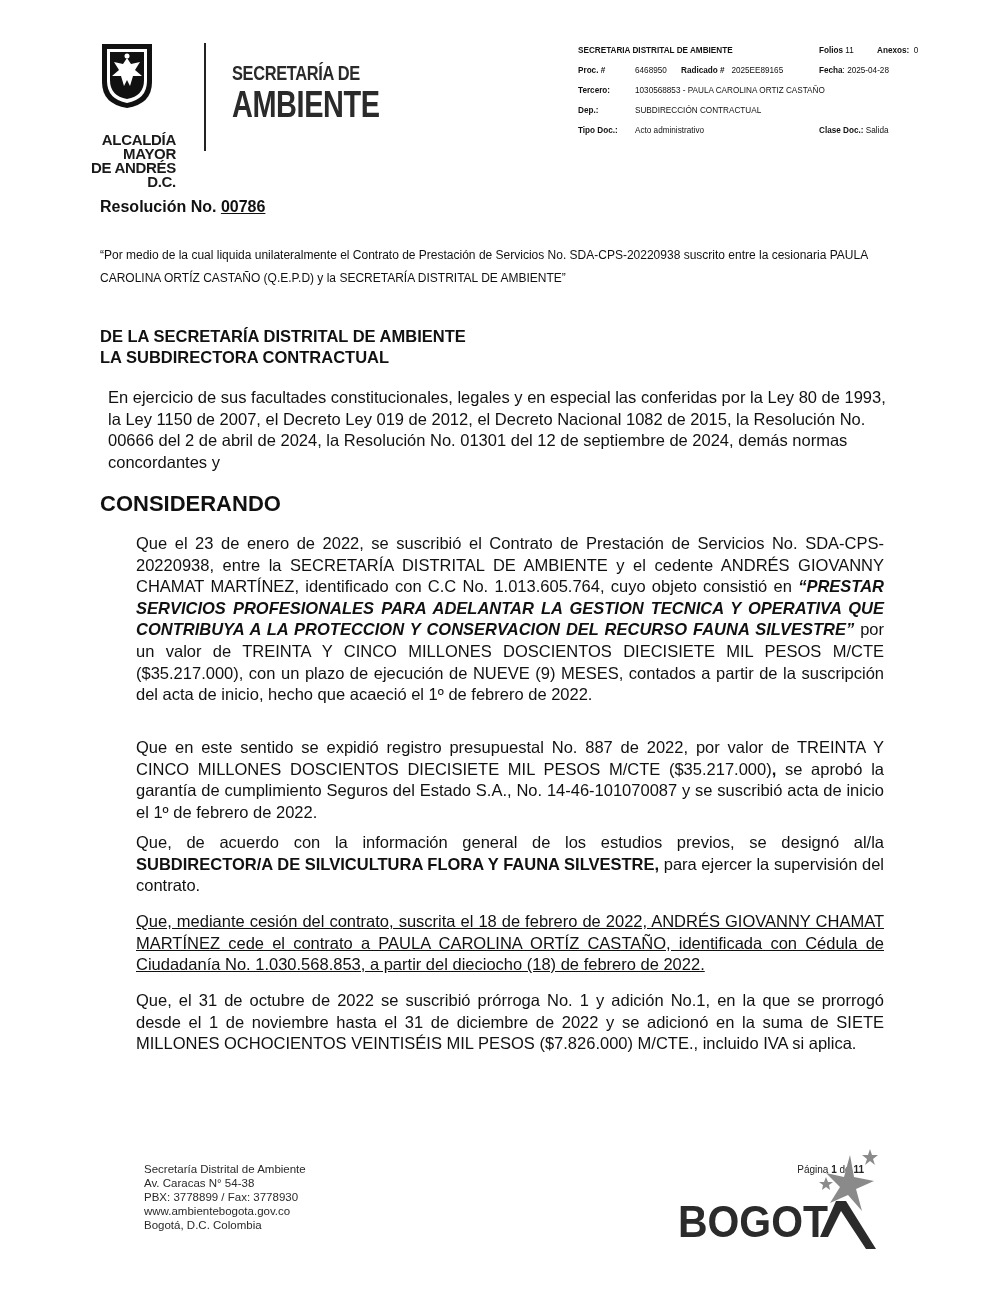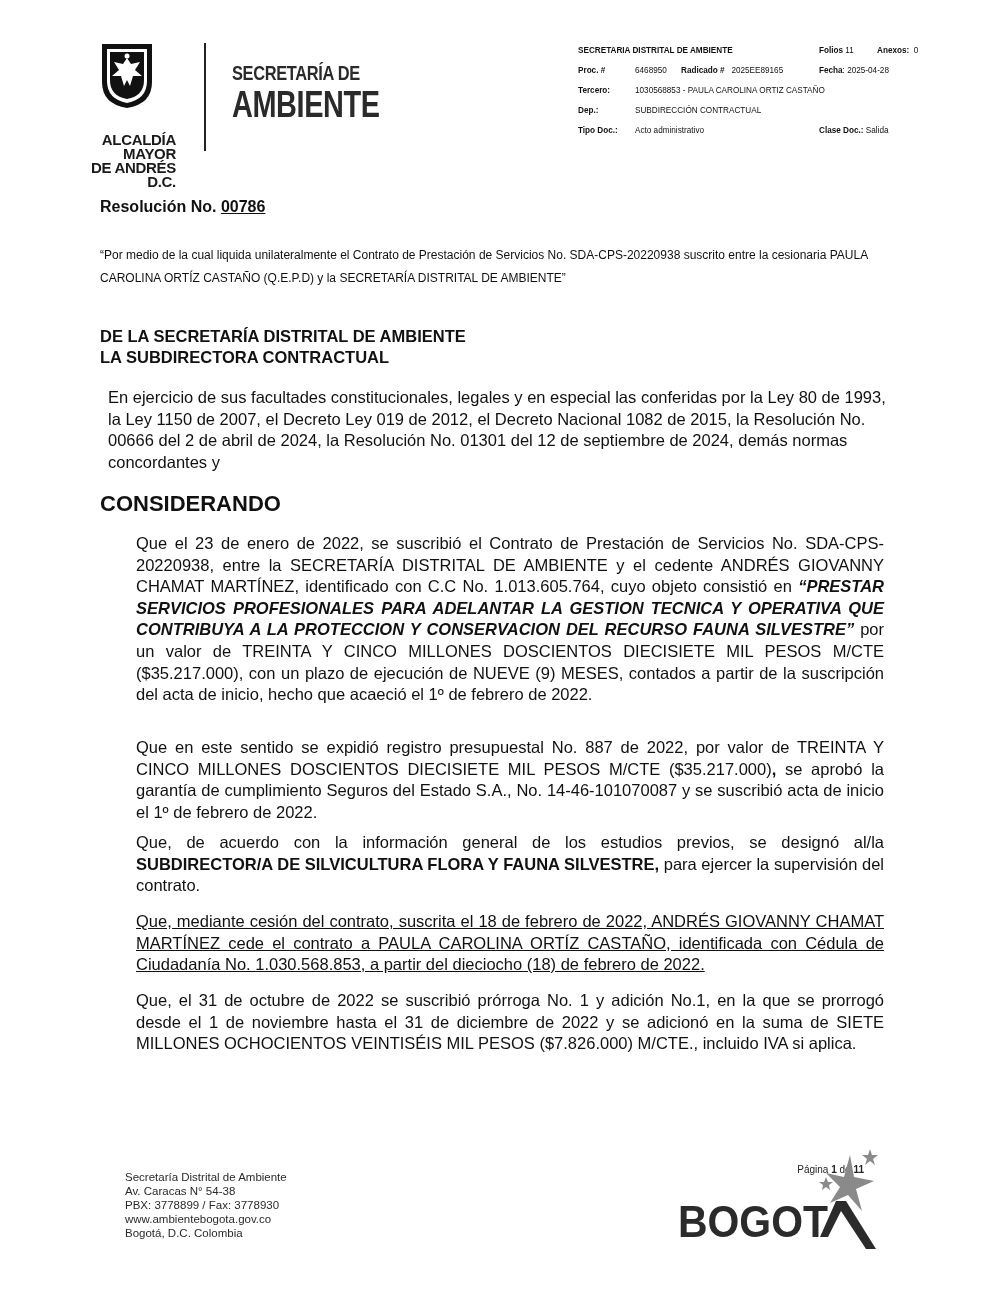--- a/index.html
+++ b/index.html
@@ -32,21 +32,21 @@
 
   #p1 { top: 533px; }
   #p2 { top: 737px; }
   #p3 { top: 832px; }
   #p4 { top: 911px; text-decoration: underline; }
   #p5 { top: 990px; }
 
   #page-number { right: 136px; top: 1164px; font-size: 10px; color: #222; }
   #page-number b { font-weight: bold; }
 
-  #footer-address { left: 125px; top: 1162px; font-size: 11.5px; line-height: 14px; color: #2a2a2a; margin-top: 8px; }
+  #footer-address { left: 144px; top: 1162px; font-size: 11.5px; line-height: 14px; color: #2a2a2a; }
   #bogota-logo { left: 676px; top: 1145px; width: 210px; height: 110px; }
 </style>
 </head>
 <body>
 
 <svg id="logo-shield" class="abs" viewBox="0 0 54 68">
   <path d="M2 2 H52 V40 Q52 62 27 66 Q2 62 2 40 Z" fill="#111"></path>
   <path d="M7 7 H47 V39 Q47 57 27 61 Q7 57 7 39 Z" fill="#fff"></path>
   <path d="M10 10 H44 V38 Q44 54 27 57 Q10 54 10 38 Z" fill="#111"></path>
   <path d="M27 16 L31 22 L40 20 L35 28 L42 34 L33 34 L30 44 L27 38 L24 44 L21 34 L12 34 L19 28 L14 20 L23 22 Z" fill="#fff"></path>

